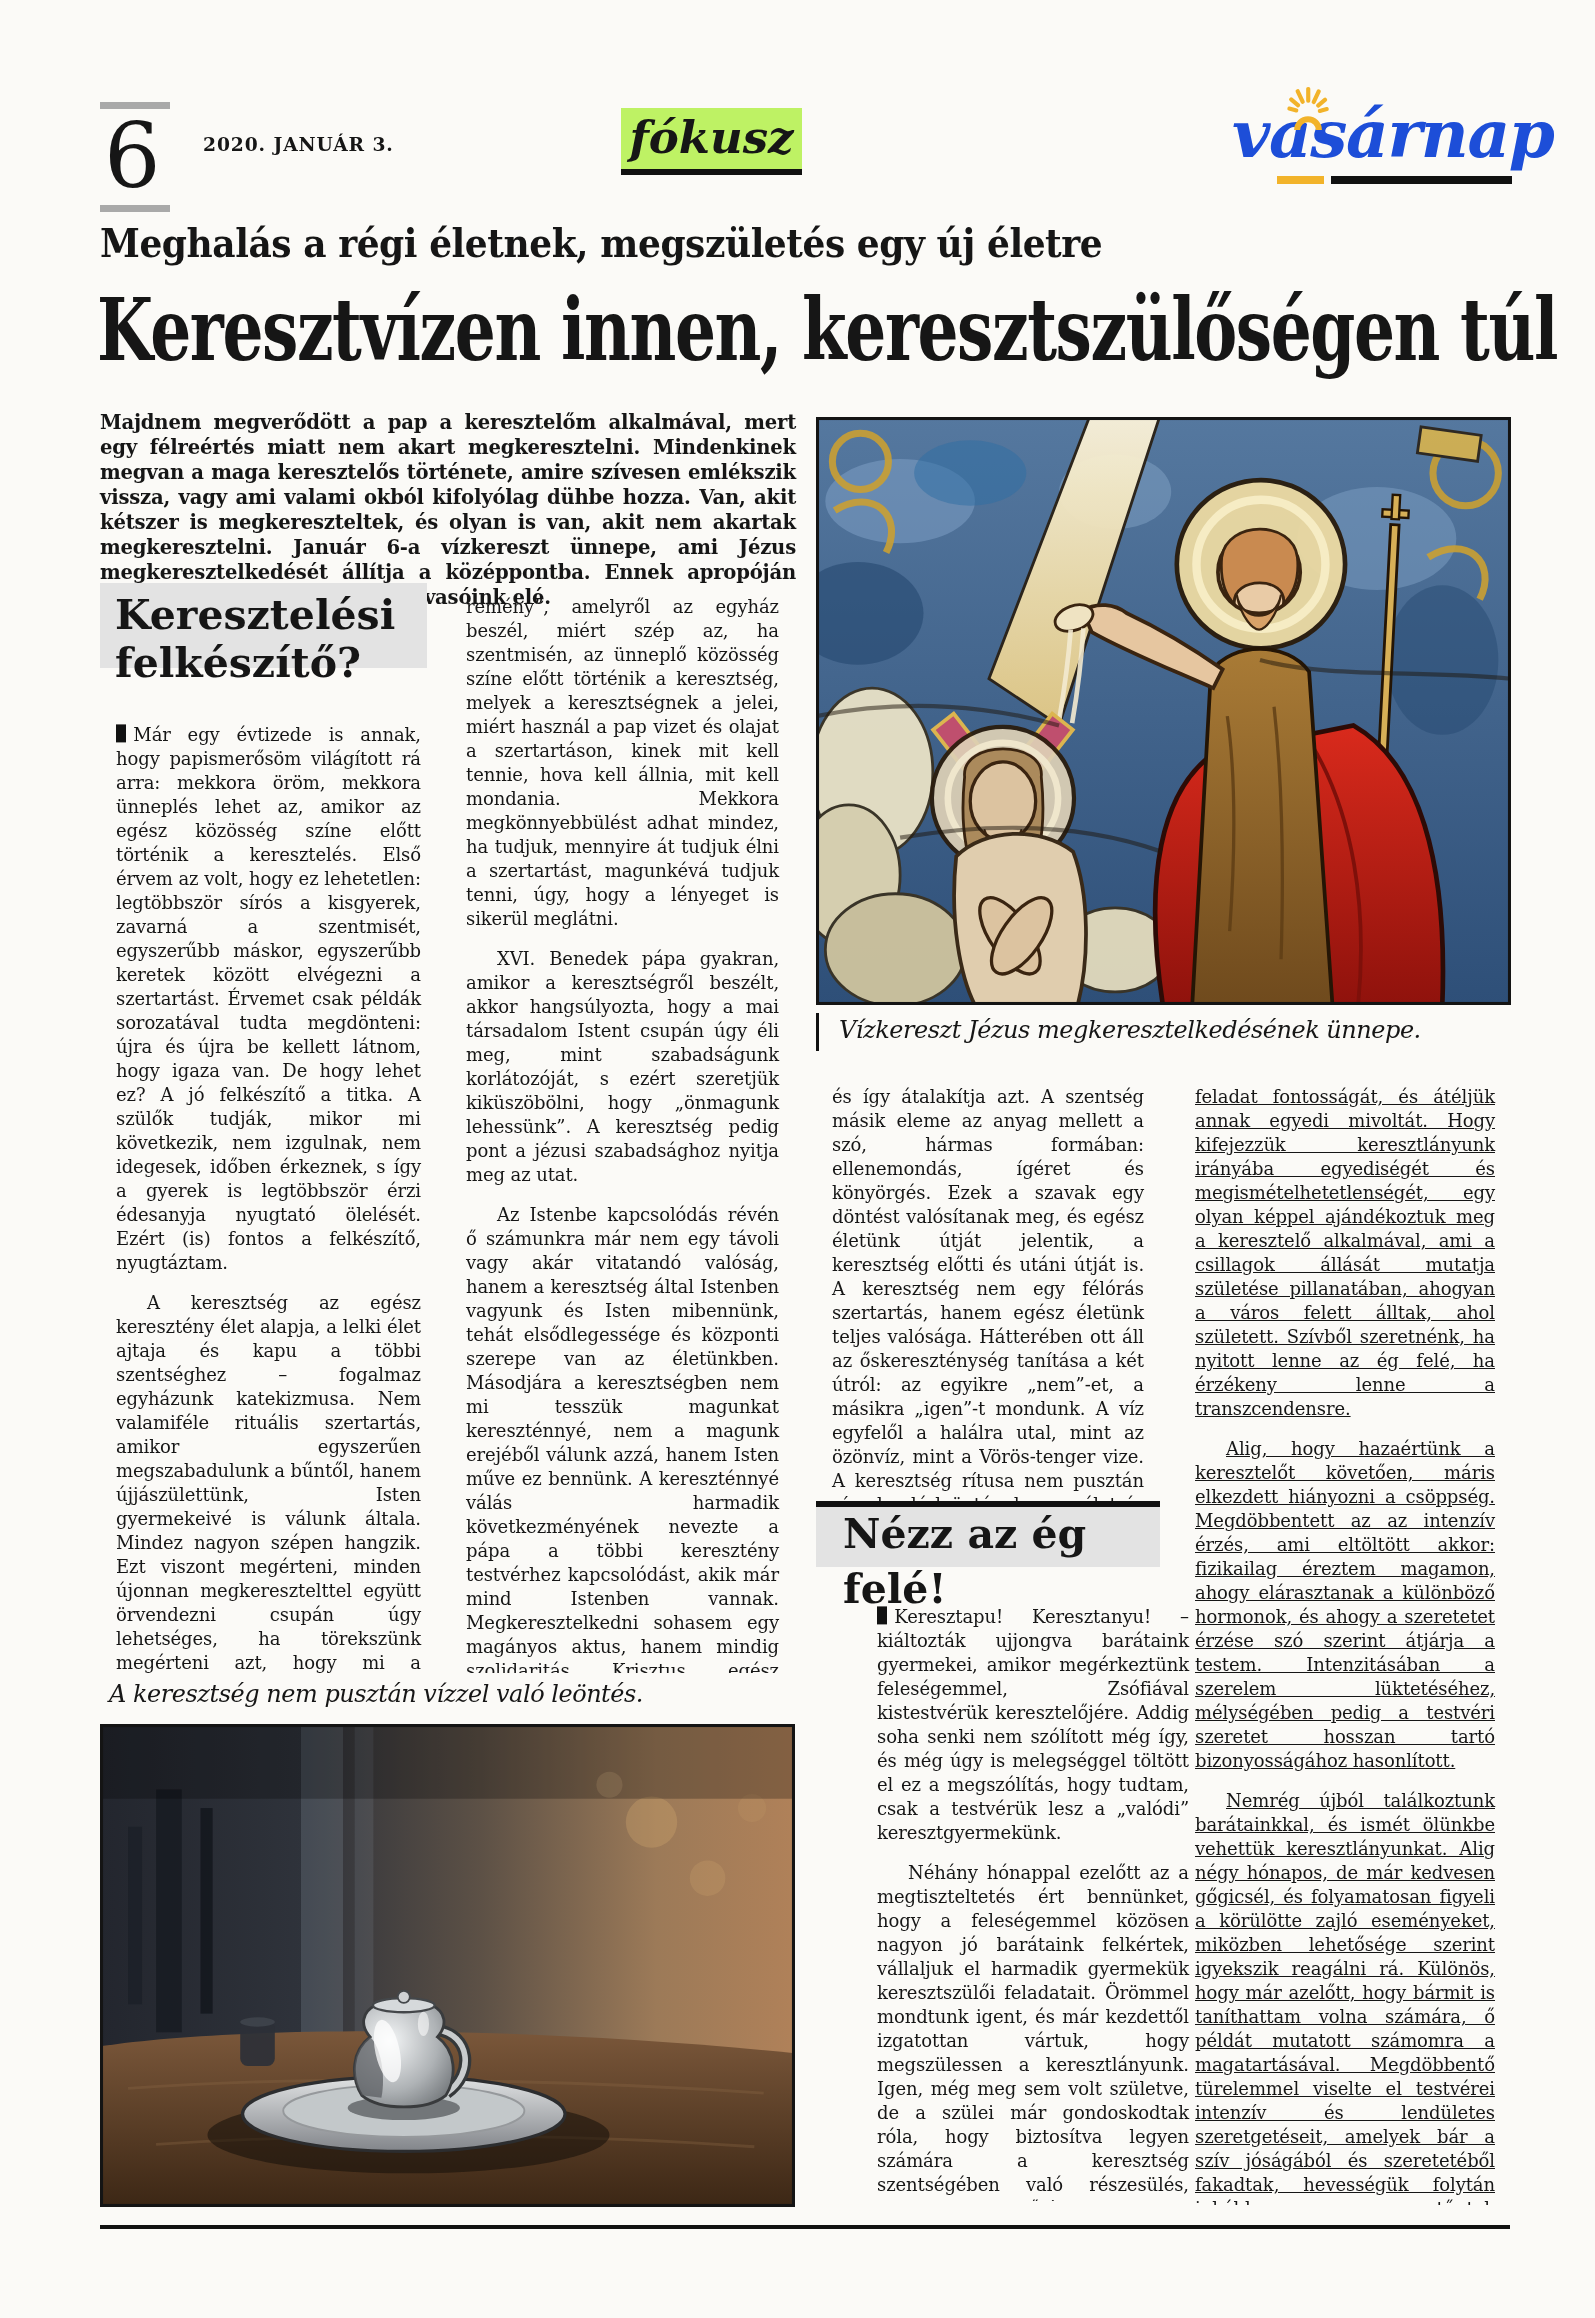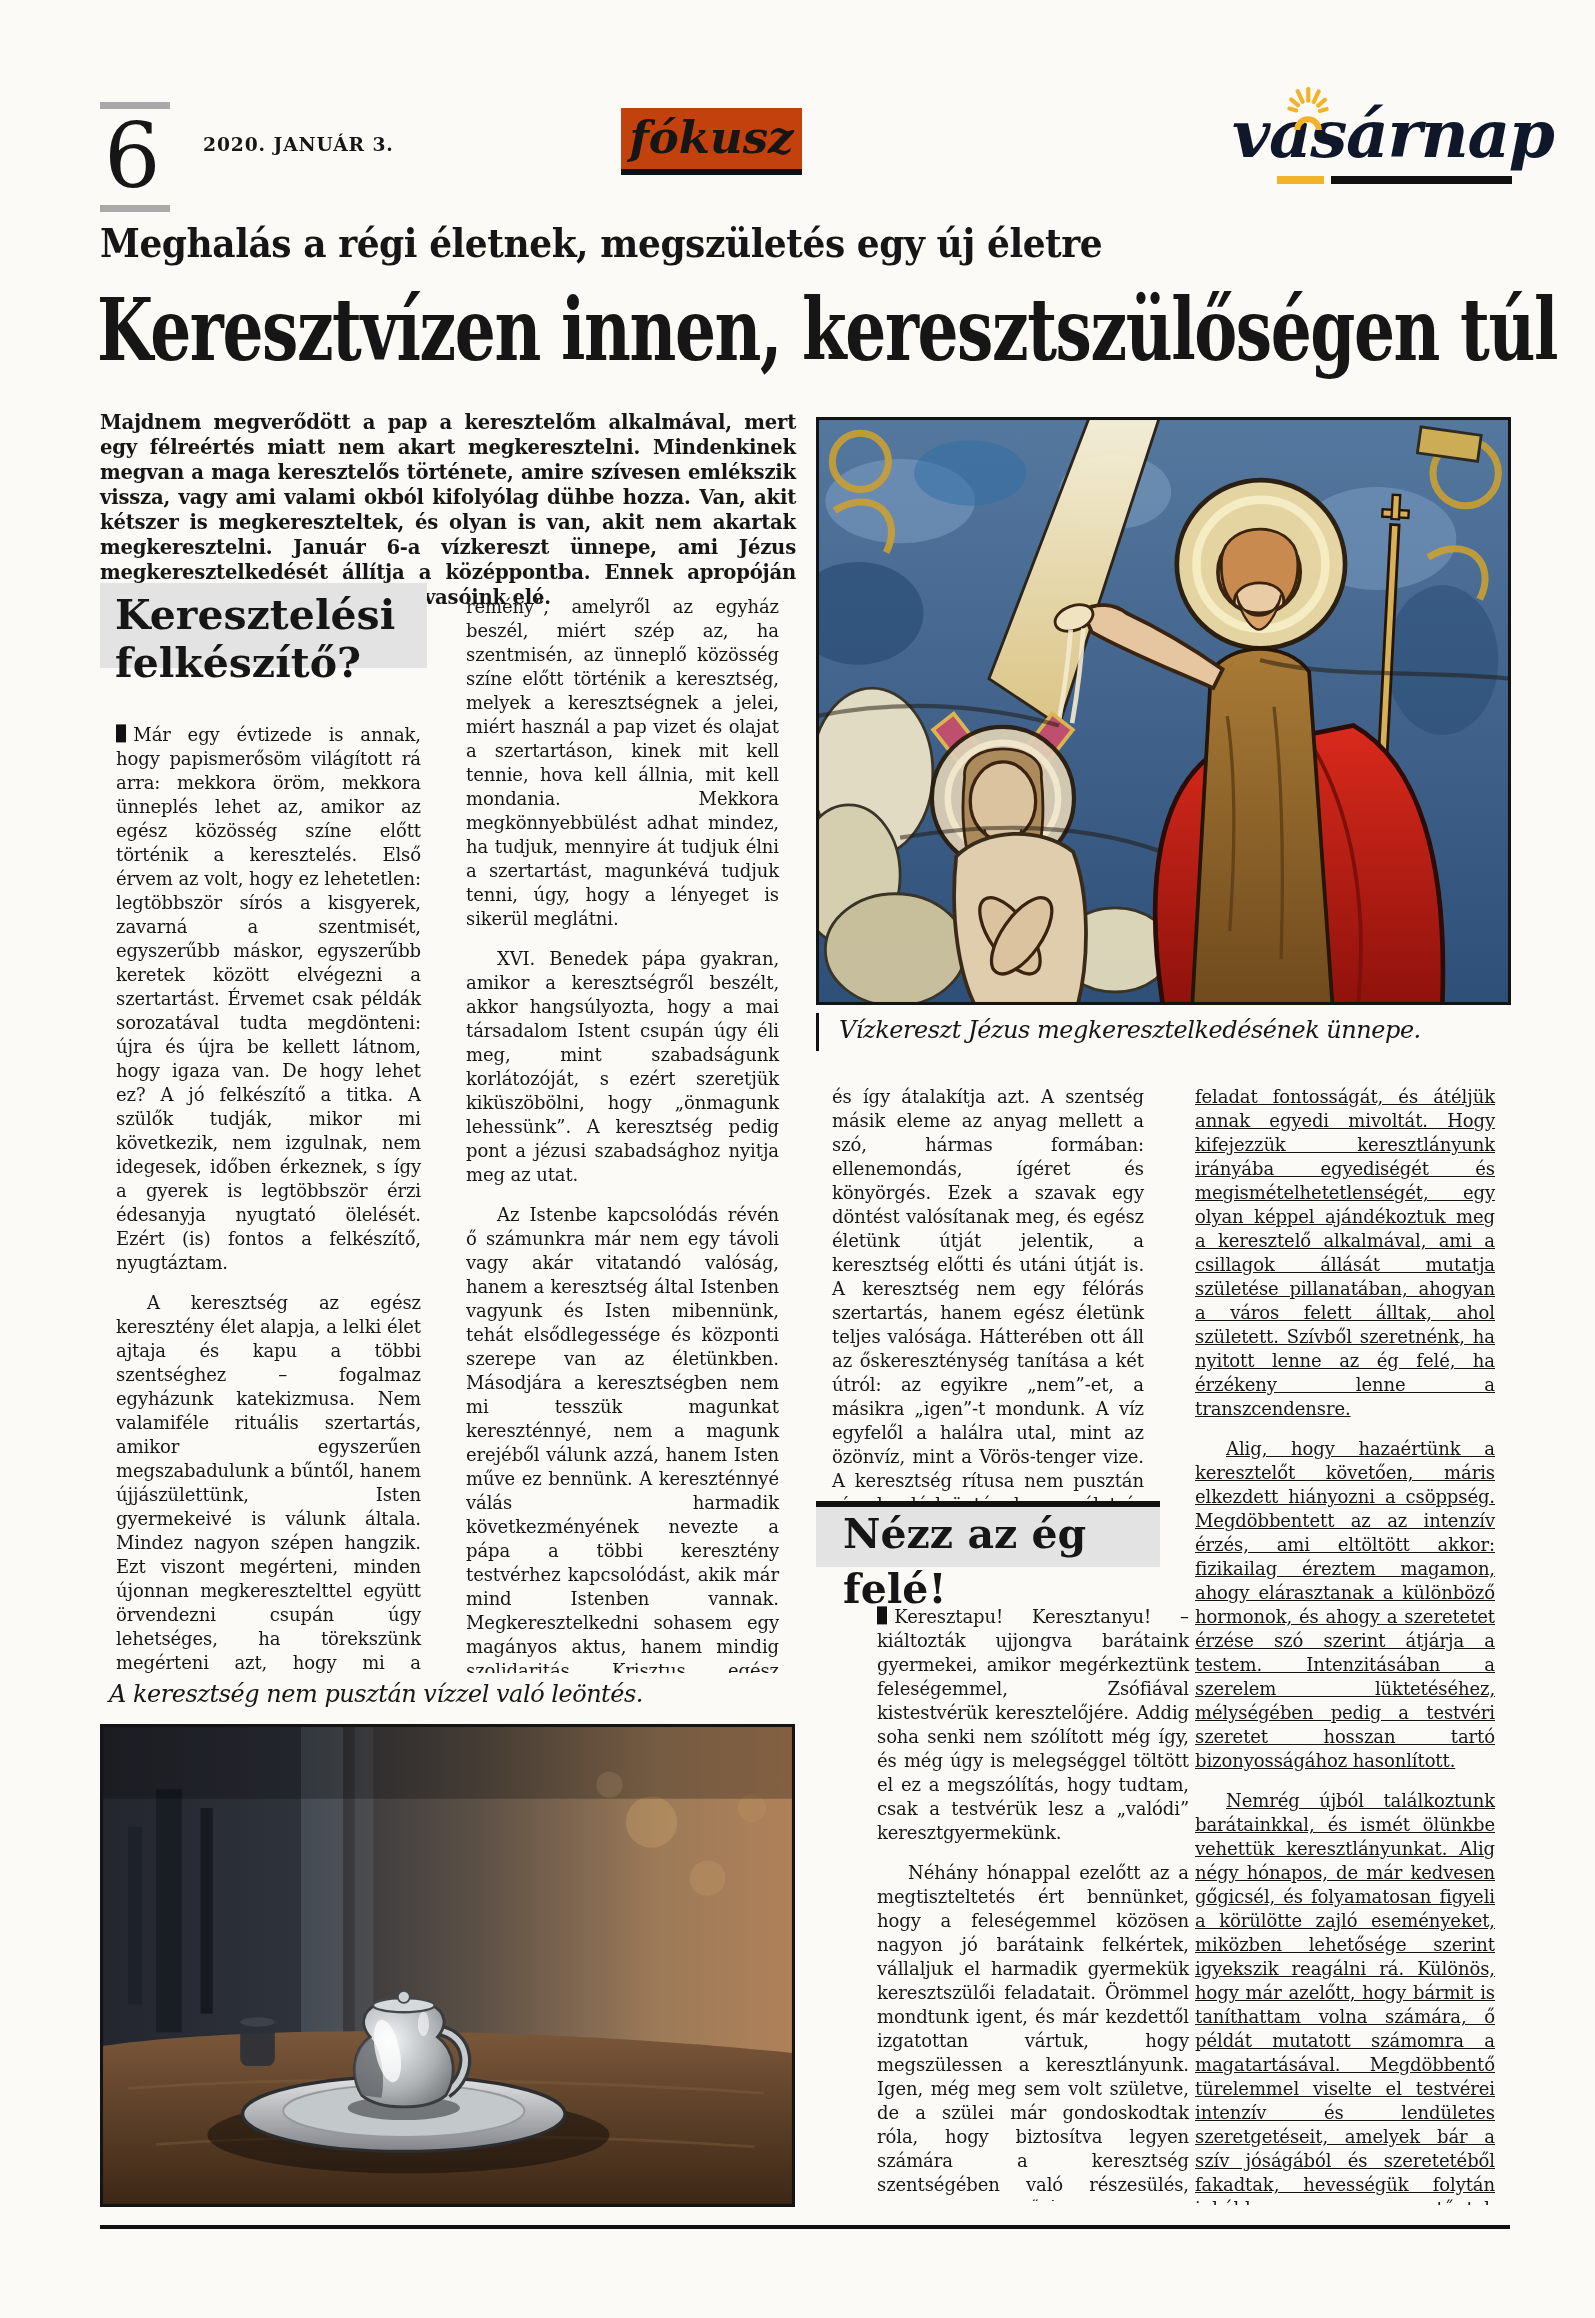--- a/index.html
+++ b/index.html
@@ -3,24 +3,24 @@
 <meta charset="utf-8">
 <style>
   html,body{margin:0;padding:0;background:#e8e8e8;}
   #page{position:relative;width:1595px;height:2319px;background:#fbfaf7;overflow:hidden;
         font-family:"DejaVu Serif", serif;color:#161616;}
   .abs{position:absolute;}
   
   .gbar{background:#a9a9a9;}
   #pagenum{font-size:89px;line-height:1;font-weight:400;}
   #date{font-size:18.7px;font-weight:700;letter-spacing:0.9px;}
-  #focusbox{background:#c2410c;border-bottom:6.5px solid #111;text-align:center;}
+  #focusbox{background:#bef264;border-bottom:6.5px solid #111;text-align:center;}
   #focusbox .t{font-style:italic;font-weight:700;font-size:45px;line-height:59px;}
   #logo{text-align:right;}
-  #logo .t{font-style:italic;font-weight:700;font-size:66px;line-height:70px;letter-spacing:-1.4px;color:#0f172a;}
+  #logo .t{font-style:italic;font-weight:700;font-size:66px;line-height:70px;letter-spacing:-1.4px;color:#1d4ed8;}
   .ul{position:absolute;height:7.5px;}
   
   #kicker{font-size:40px;font-weight:700;white-space:nowrap;transform:scaleX(.9);transform-origin:left top;letter-spacing:-0.5px;}
   #headline{font-size:86px;font-weight:700;white-space:nowrap;transform:scaleX(.75);transform-origin:left top;letter-spacing:-1.9px;}
   #lead{font-size:19.6px;line-height:25px;font-weight:700;text-align:justify;letter-spacing:-0.2px;}
   .graybox{background:#e3e3e3;}
   .graybox .t{font-weight:700;font-size:41px;line-height:48px;padding:7.5px 0 0 15px;}
   #box2 .t{line-height:55px;padding:0 0 0 27px;}
   
   .col{font-size:18px;line-height:24px;text-align:justify;overflow:hidden;letter-spacing:-0.1px;}

